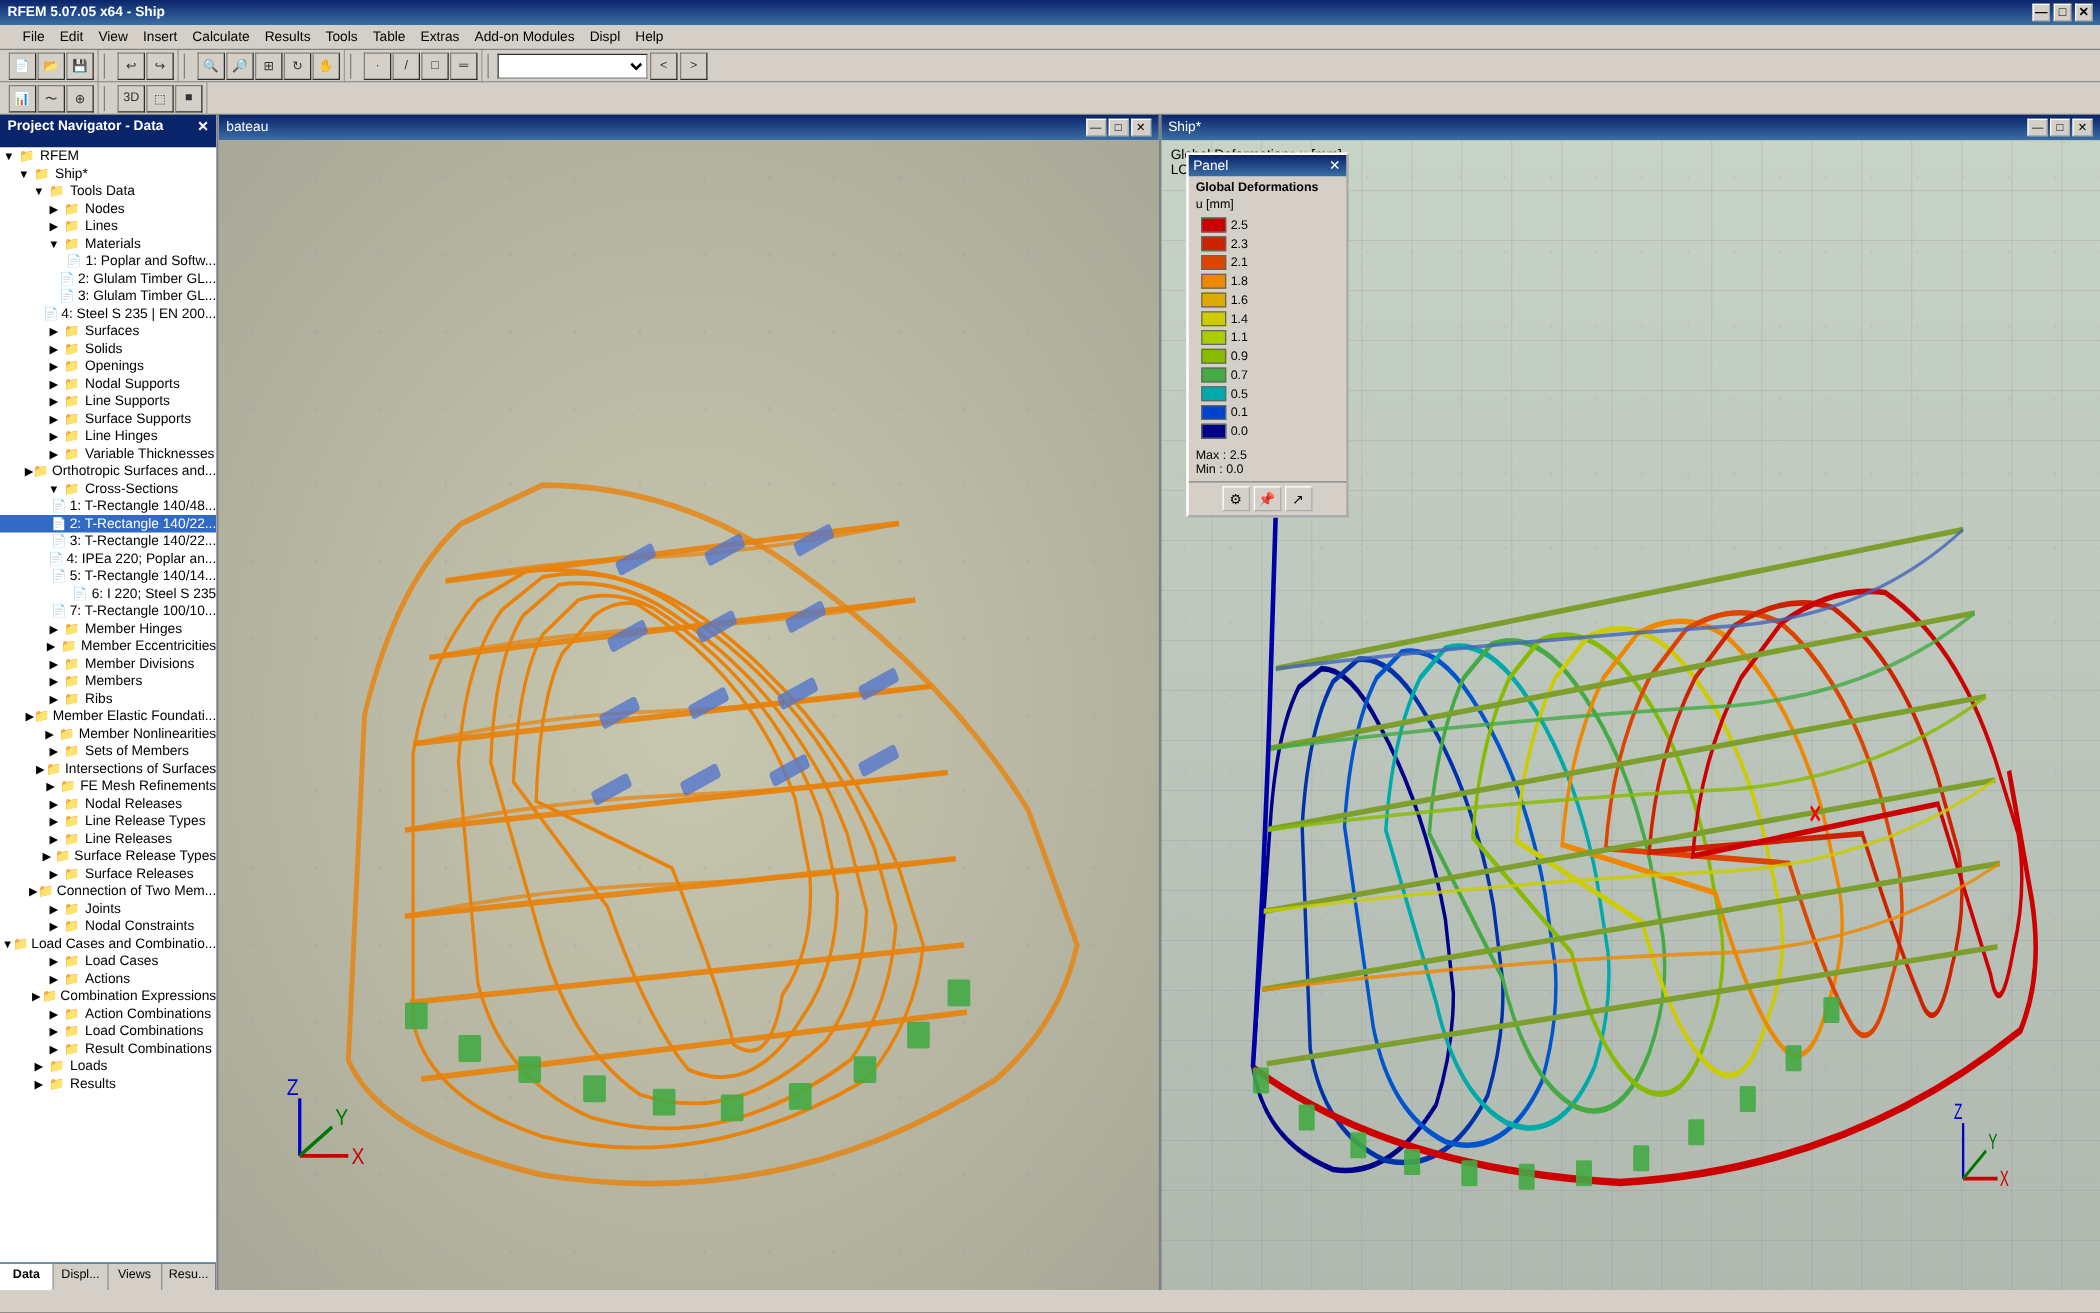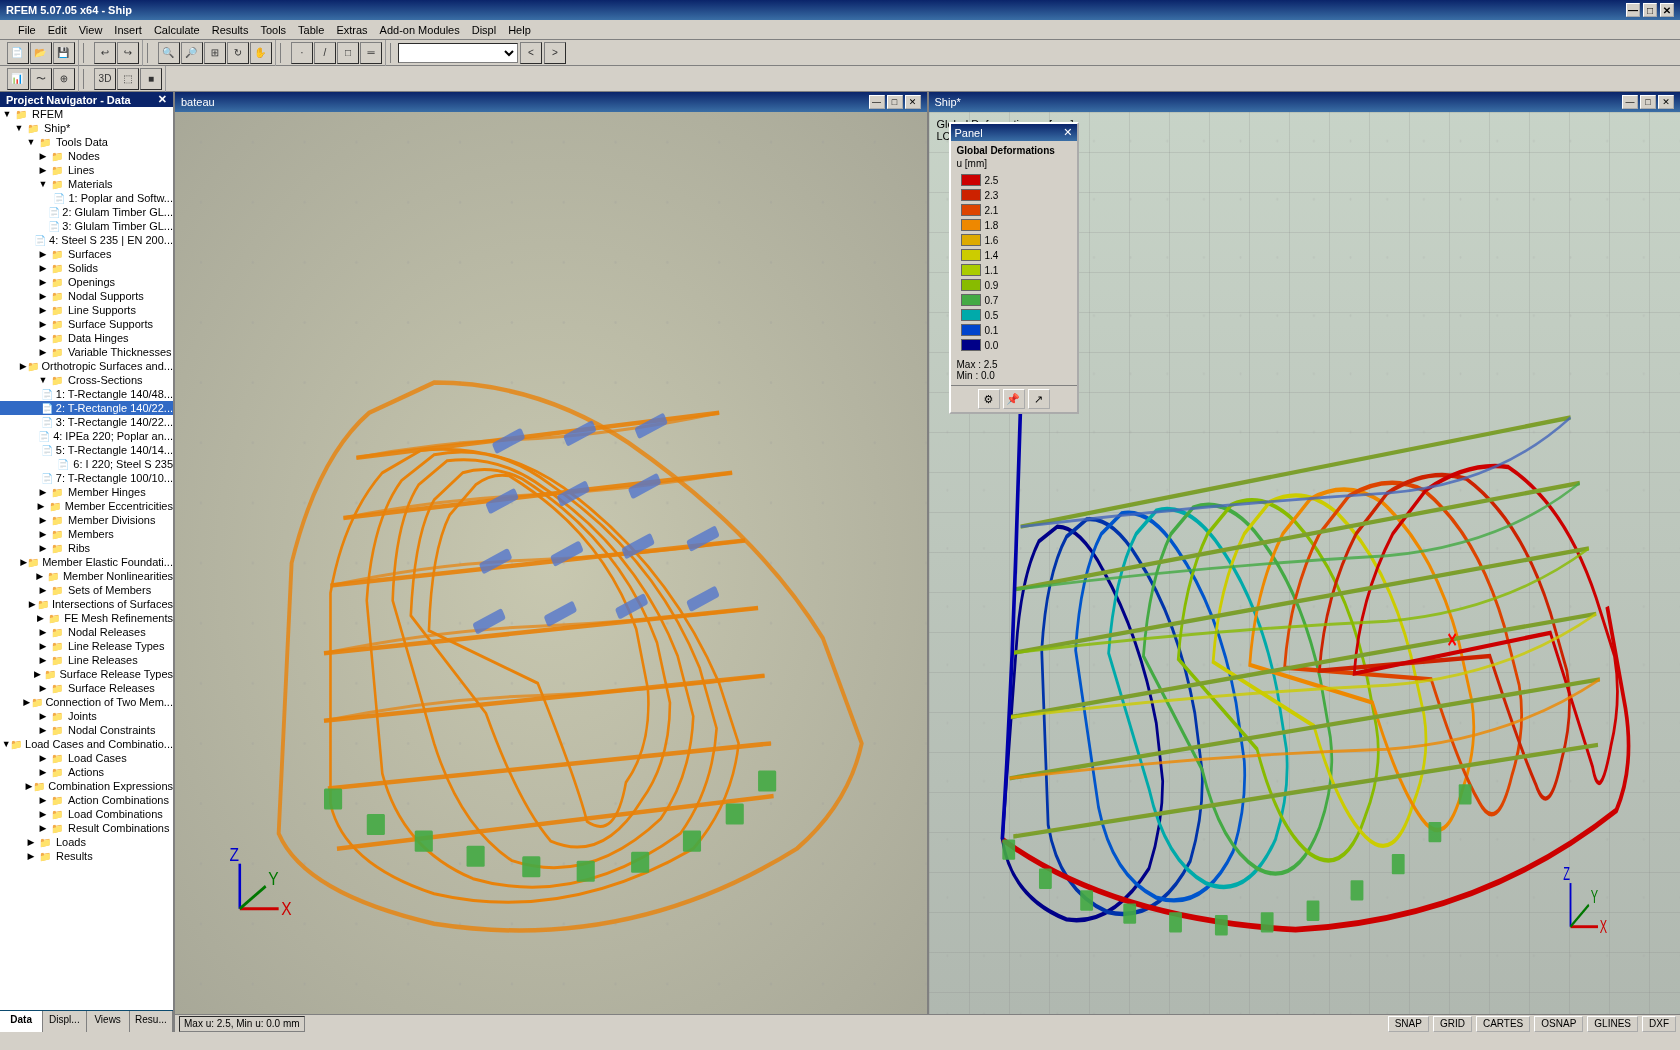--- a/index.html
+++ b/index.html
@@ -76,23 +76,22 @@
       display: flex;
       flex-direction: column;
       overflow: hidden;
     }
     #nav-header {
       background: #0a246a;
       color: white;
       padding: 3px 6px;
       font-size: 11px;
       font-weight: bold;
-      height: 15px;
-      display: flex;
-      align-items: center;
+      height: 26px;
+      display: flex;
       justify-content: space-between;
     }
     #nav-tree {
       flex: 1;
       overflow-y: auto;
       overflow-x: hidden;
       background: white;
       font-size: 11px;
     }
     .tree-item {
@@ -482,21 +481,21 @@
         <div class="tree-item">
           <span class="tree-indent" style="width: 36px;"></span>
           <span class="tree-toggle">▶</span>
           <span class="tree-icon">📁</span>
           <span class="tree-label">Surface Supports</span>
         </div>
         <div class="tree-item">
           <span class="tree-indent" style="width: 36px;"></span>
           <span class="tree-toggle">▶</span>
           <span class="tree-icon">📁</span>
-          <span class="tree-label">Data Hinges</span>
+          <span class="tree-label">Line Hinges</span>
         </div>
         <div class="tree-item">
           <span class="tree-indent" style="width: 36px;"></span>
           <span class="tree-toggle">▶</span>
           <span class="tree-icon">📁</span>
           <span class="tree-label">Variable Thicknesses</span>
         </div>
         <div class="tree-item">
           <span class="tree-indent" style="width: 36px;"></span>
           <span class="tree-toggle">▶</span>
@@ -970,26 +969,14 @@
           </div>
           <div class="legend-footer">
             <div class="legend-foot-btn">⚙</div>
             <div class="legend-foot-btn">📌</div>
             <div class="legend-foot-btn">↗</div>
           </div>
         </div>
       </div>
     </div>
 
-    <div id="status-bar">
-      <div class="status-item">
-        <span>Max u: 2.5, Min u: 0.0 mm</span>
-      </div>
-      <div style="flex:1;"></div>
-      <div class="status-btn">SNAP</div>
-      <div class="status-btn">GRID</div>
-      <div class="status-btn">CARTES</div>
-      <div class="status-btn">OSNAP</div>
-      <div class="status-btn">GLINES</div>
-      <div class="status-btn">DXF</div>
-    </div>
   </div>
 </div>
 
 </body></html>

